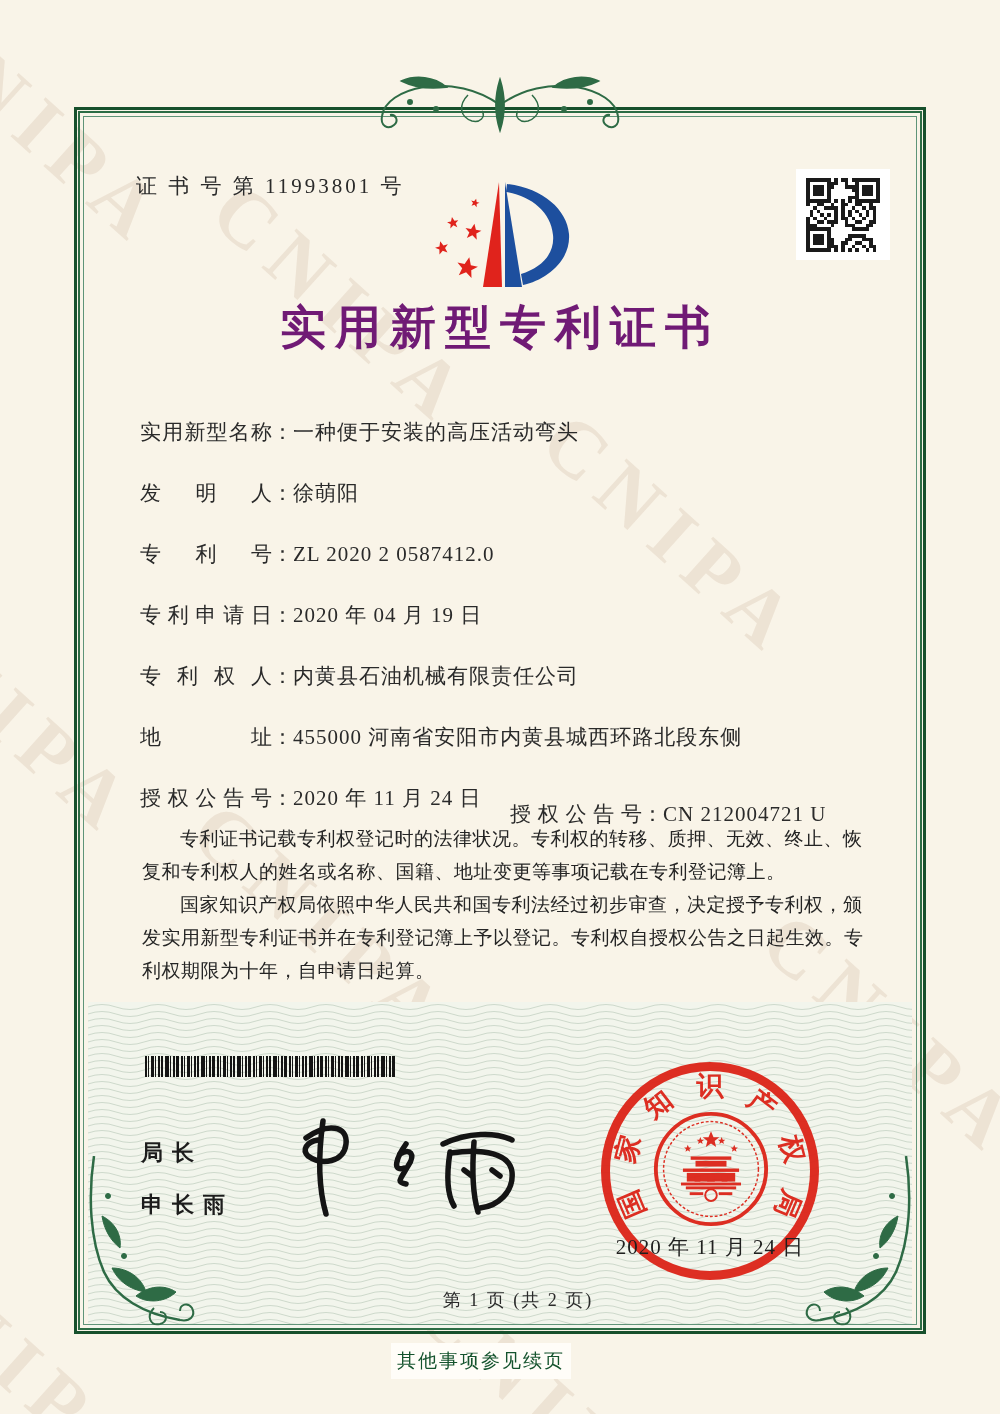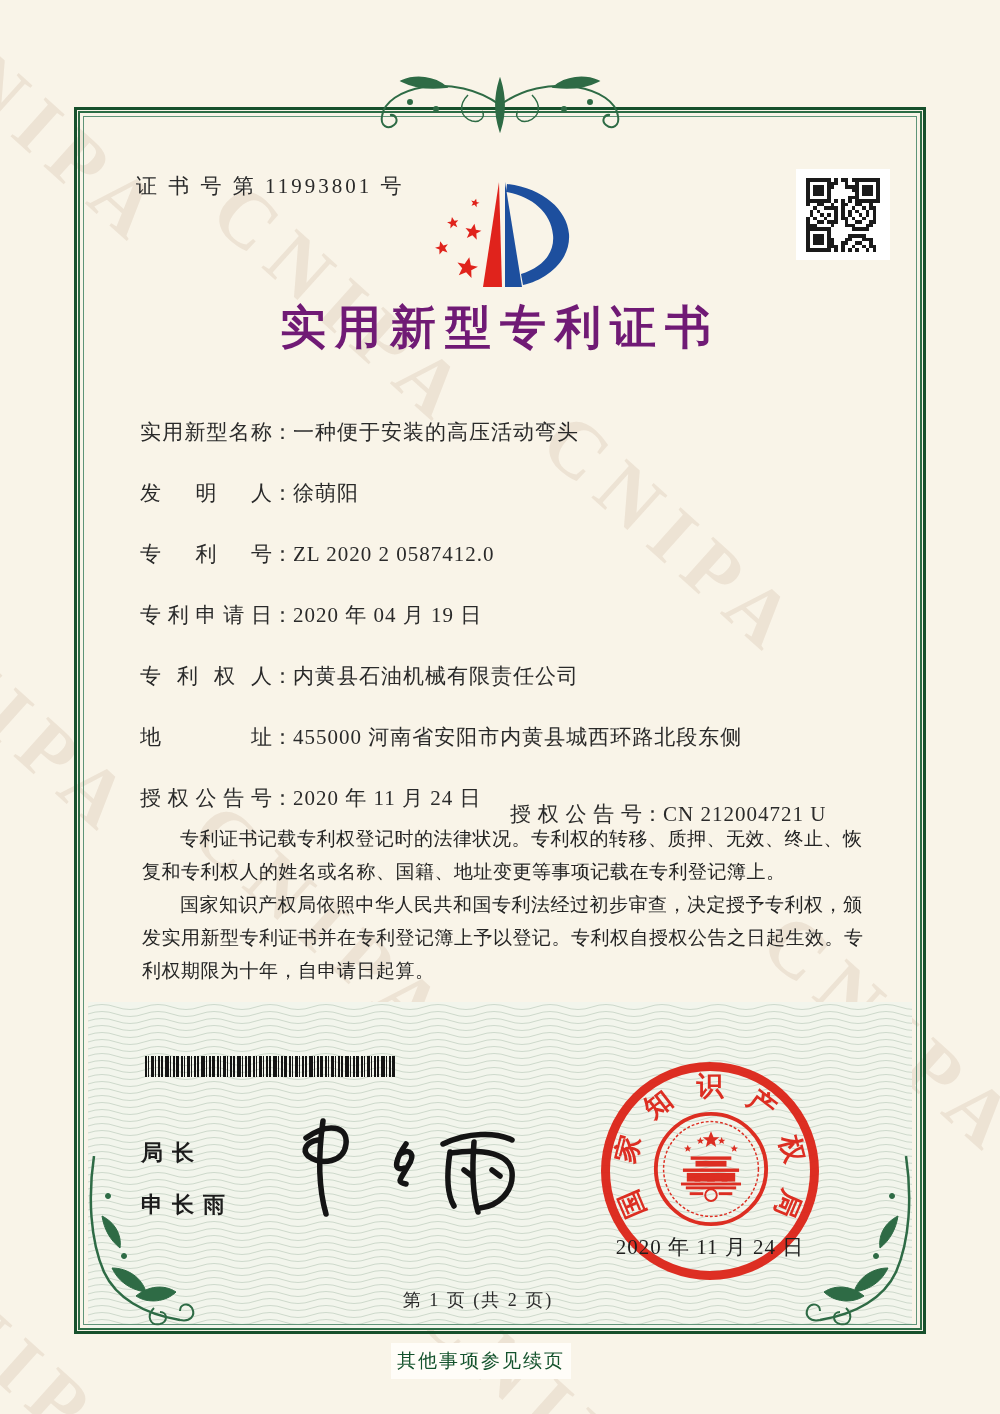--- a/index.html
+++ b/index.html
@@ -75,21 +75,21 @@
   #seal-ring{position:absolute;inset:-9px;}
   #seal-ring span{position:absolute;width:32px;height:32px;line-height:32px;text-align:center;
     font-size:27px;font-weight:700;color:#dc2418;}
   .emblem{position:absolute;left:41px;top:38px;}
   .emblem *{fill:#dc2418;}
   .emblem .ln{fill:none;stroke:#dc2418;}
   .seal-date{position:absolute;left:-9px;top:162px;width:218px;text-align:center;
     font-size:21px;color:#151515;letter-spacing:1px;z-index:6;}
   
   .page-info{position:absolute;left:0;top:1288px;width:956px;text-align:center;z-index:4;
-    font-size:18px;letter-spacing:2px;color:#2a2a2a;}
+    font-size:18px;letter-spacing:2px;color:#2a2a2a;padding-left:40px;}
   .continuation{position:absolute;left:391px;top:1343px;width:180px;height:36px;z-index:4;
     background:#fffdf8;display:flex;align-items:center;justify-content:center;
     font-size:19px;letter-spacing:2px;color:#14532d;}
   #qr-svg{shape-rendering:crispEdges;}
   #qr-svg rect{fill:#1a1a1a;}
 </style>
 </head>
 <body>
 
 <div class="layer">

